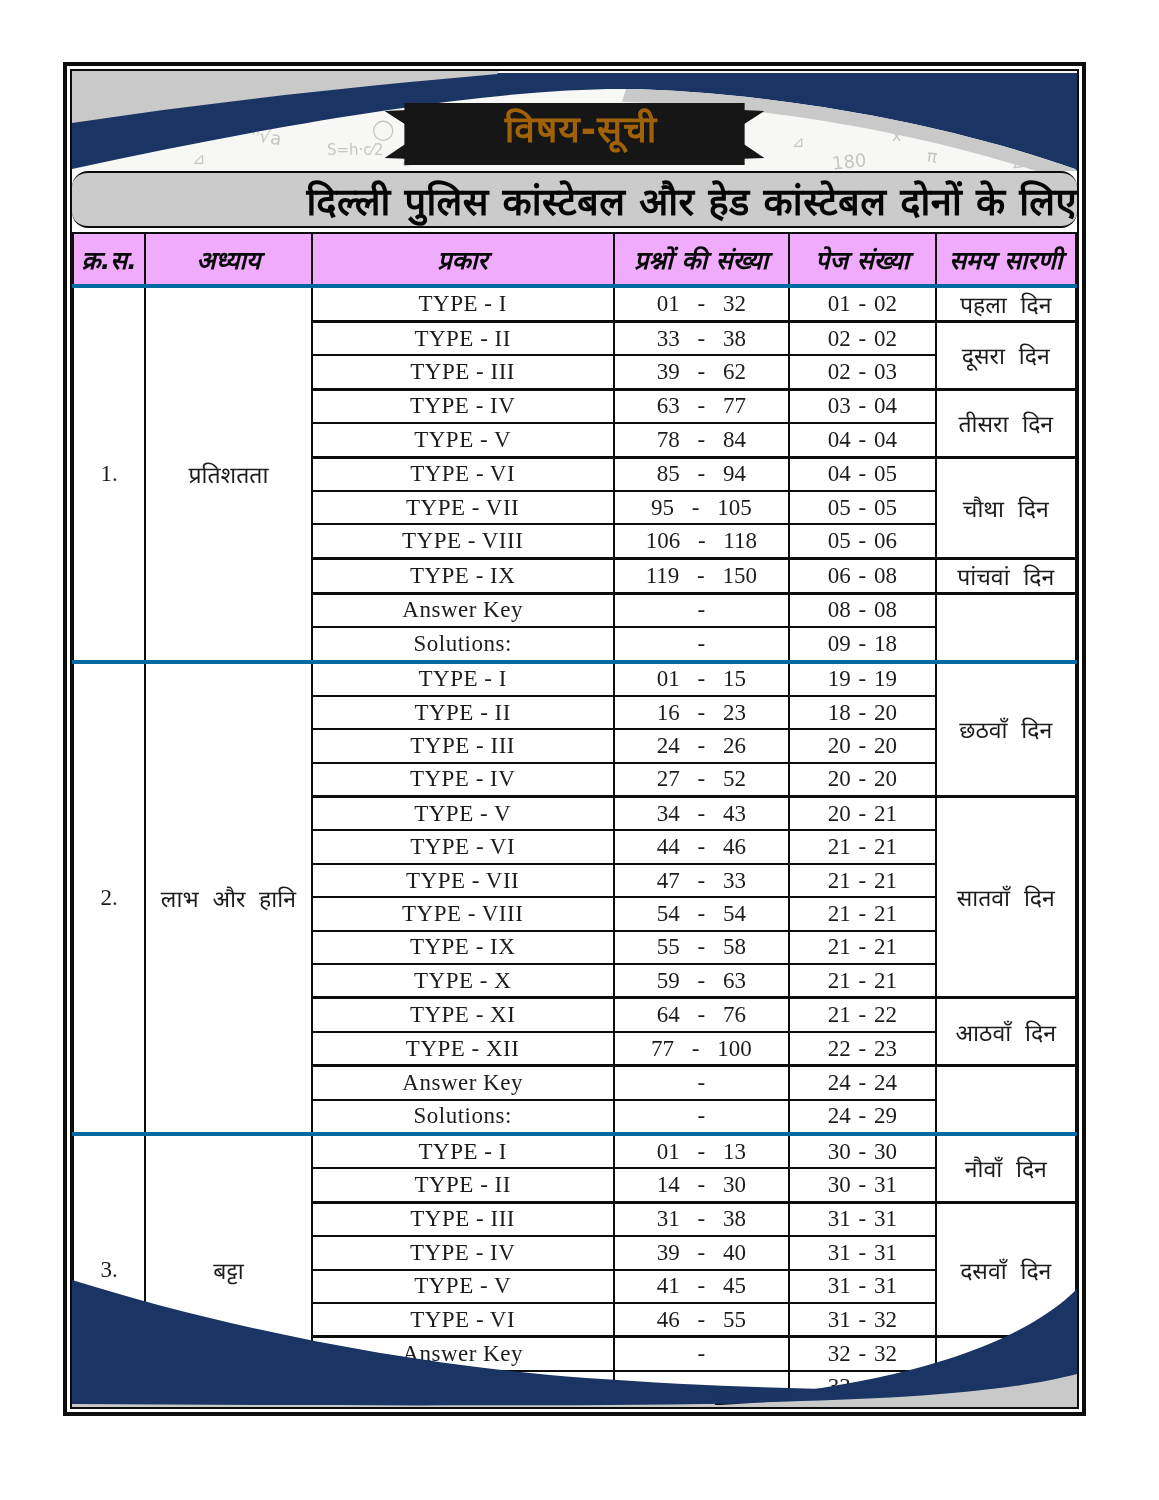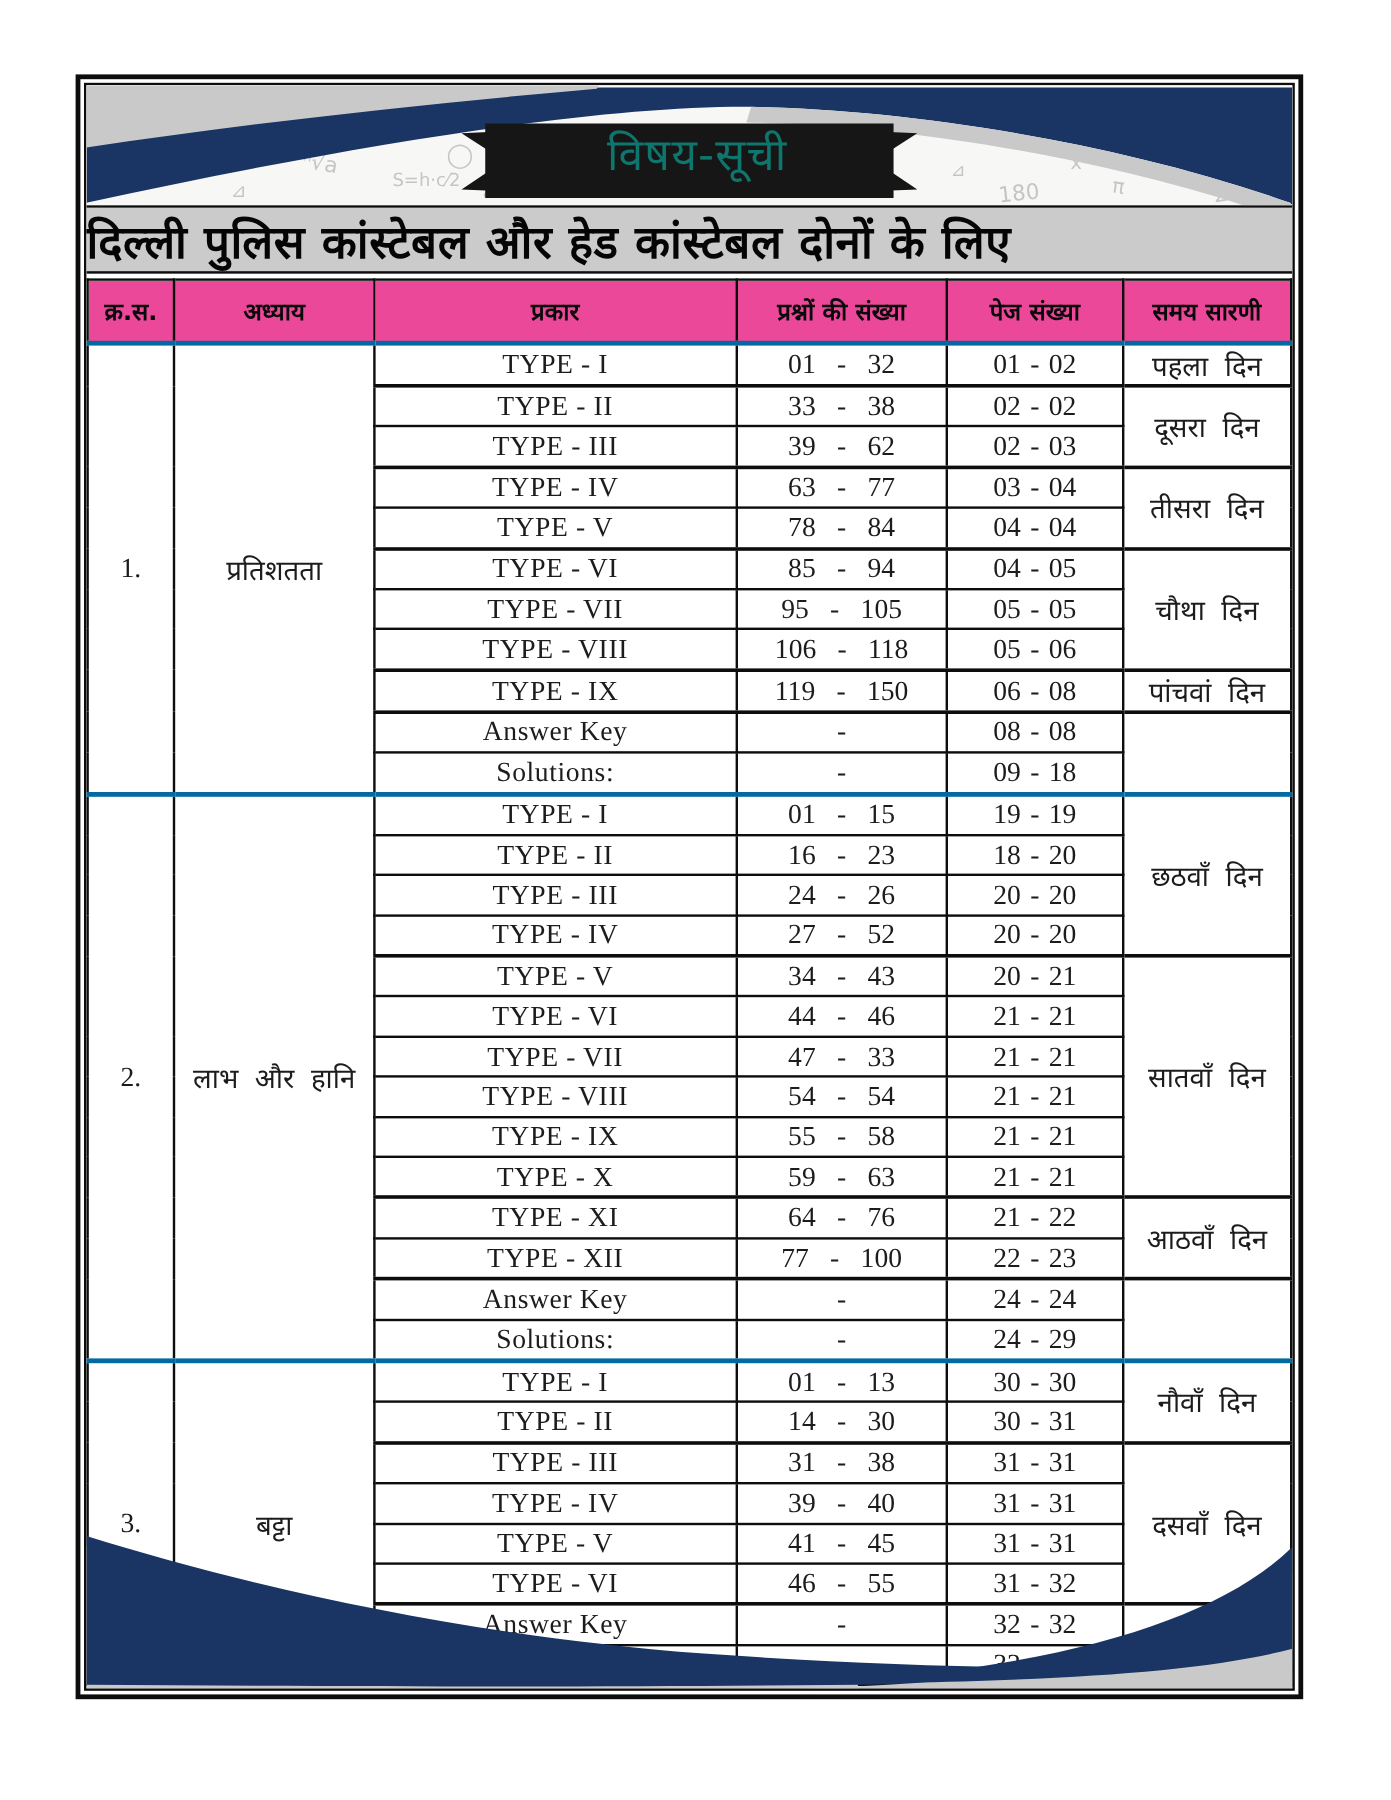--- a/index.html
+++ b/index.html
@@ -18,40 +18,42 @@
     position:relative;overflow:hidden;background:#fff;
   }
   
   .deco-top{position:relative;width:100%;height:100px;background:#f7f7f5;overflow:hidden;}
   .doodles{position:absolute;inset:0;color:#9d9d9d;opacity:.55;}
   .doodles span{position:absolute;font-family:"DejaVu Sans",sans-serif;white-space:nowrap;}
   .deco-top svg,.deco-bottom svg{position:absolute;inset:0;display:block;}
   .ribbon-text{
     position:absolute;left:336px;top:32px;width:346px;height:48px;
     display:flex;align-items:center;justify-content:center;
-    color:#0f766e;font-weight:400;font-size:37px;letter-spacing:1px;
+    color:#a16207;font-weight:700;font-size:37px;letter-spacing:1px;
     font-family:"DejaVu Sans",sans-serif;
   }
   
   .title-bar{
     background:#cbcbcb;border-top:2px solid #0d0d0d;border-bottom:2px solid #0d0d0d;
-    height:53px;display:flex;align-items:center;justify-content:flex-start;
+    height:53px;display:flex;align-items:center;justify-content:flex-end;
     font-weight:700;font-size:38px;color:#050505;letter-spacing:.5px;
     font-family:"DejaVu Sans",sans-serif;
     margin-bottom:4px;
+    border-radius:16px;
   }
   
   table.toc{border-collapse:collapse;width:100%;table-layout:fixed;}
   table.toc th,table.toc td{
     border:2px solid #0d0d0d;text-align:center;vertical-align:middle;
     padding:0;overflow:hidden;
   }
   table.toc thead th{
-    background:#ec4899;height:50px;font-weight:700;font-size:20px;color:#0a0a0a;
+    background:#f0abfc;height:50px;font-weight:700;font-size:25px;color:#0a0a0a;
     font-family:"DejaVu Sans",sans-serif;
+    font-style:italic;
   }
   table.toc td{height:31.4px;font-size:23px;color:#1c1c1c;}
   td.cell-sno{font-size:24px;}
   td.cell-chapter,td.cell-day{
     font-family:Liberation Mono, monospace;font-size:23px;color:#111;
   }
   td.cell-type{letter-spacing:.5px;}
   td.cell-questions{word-spacing:12px;}
   td.cell-pages{word-spacing:2px;}
   tr.group-start td{border-top:3px solid #0d0d0d;}

